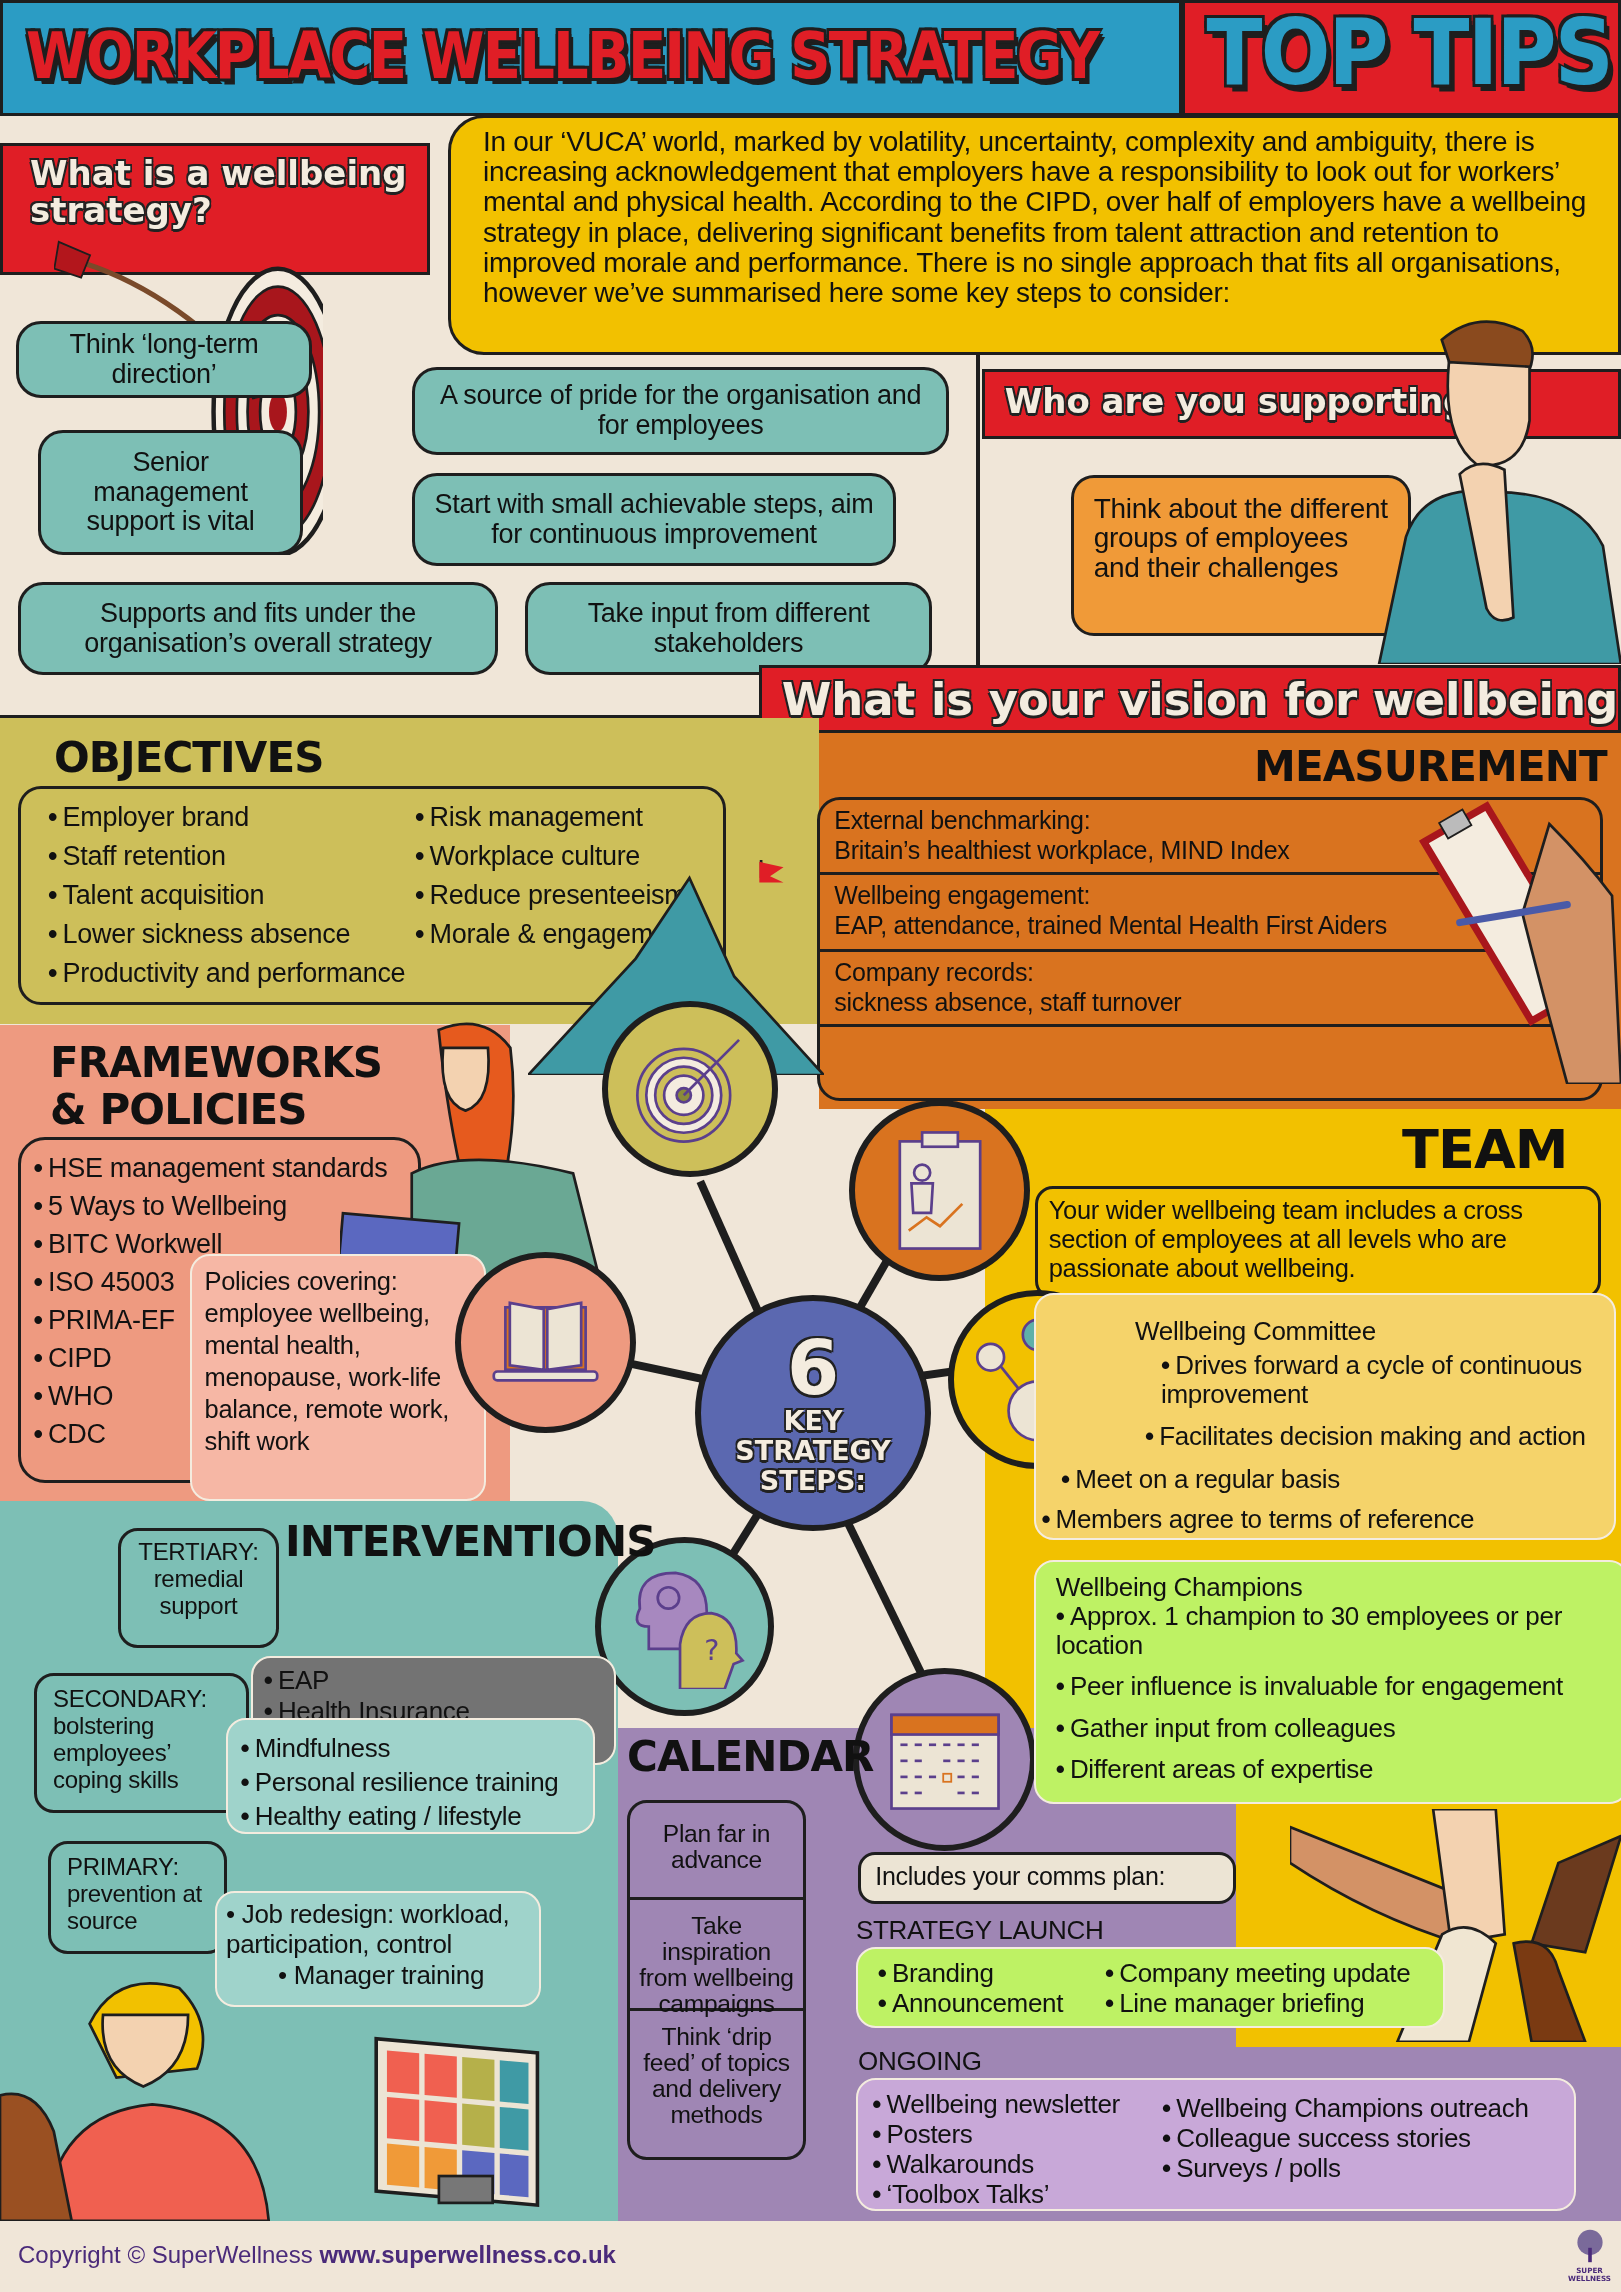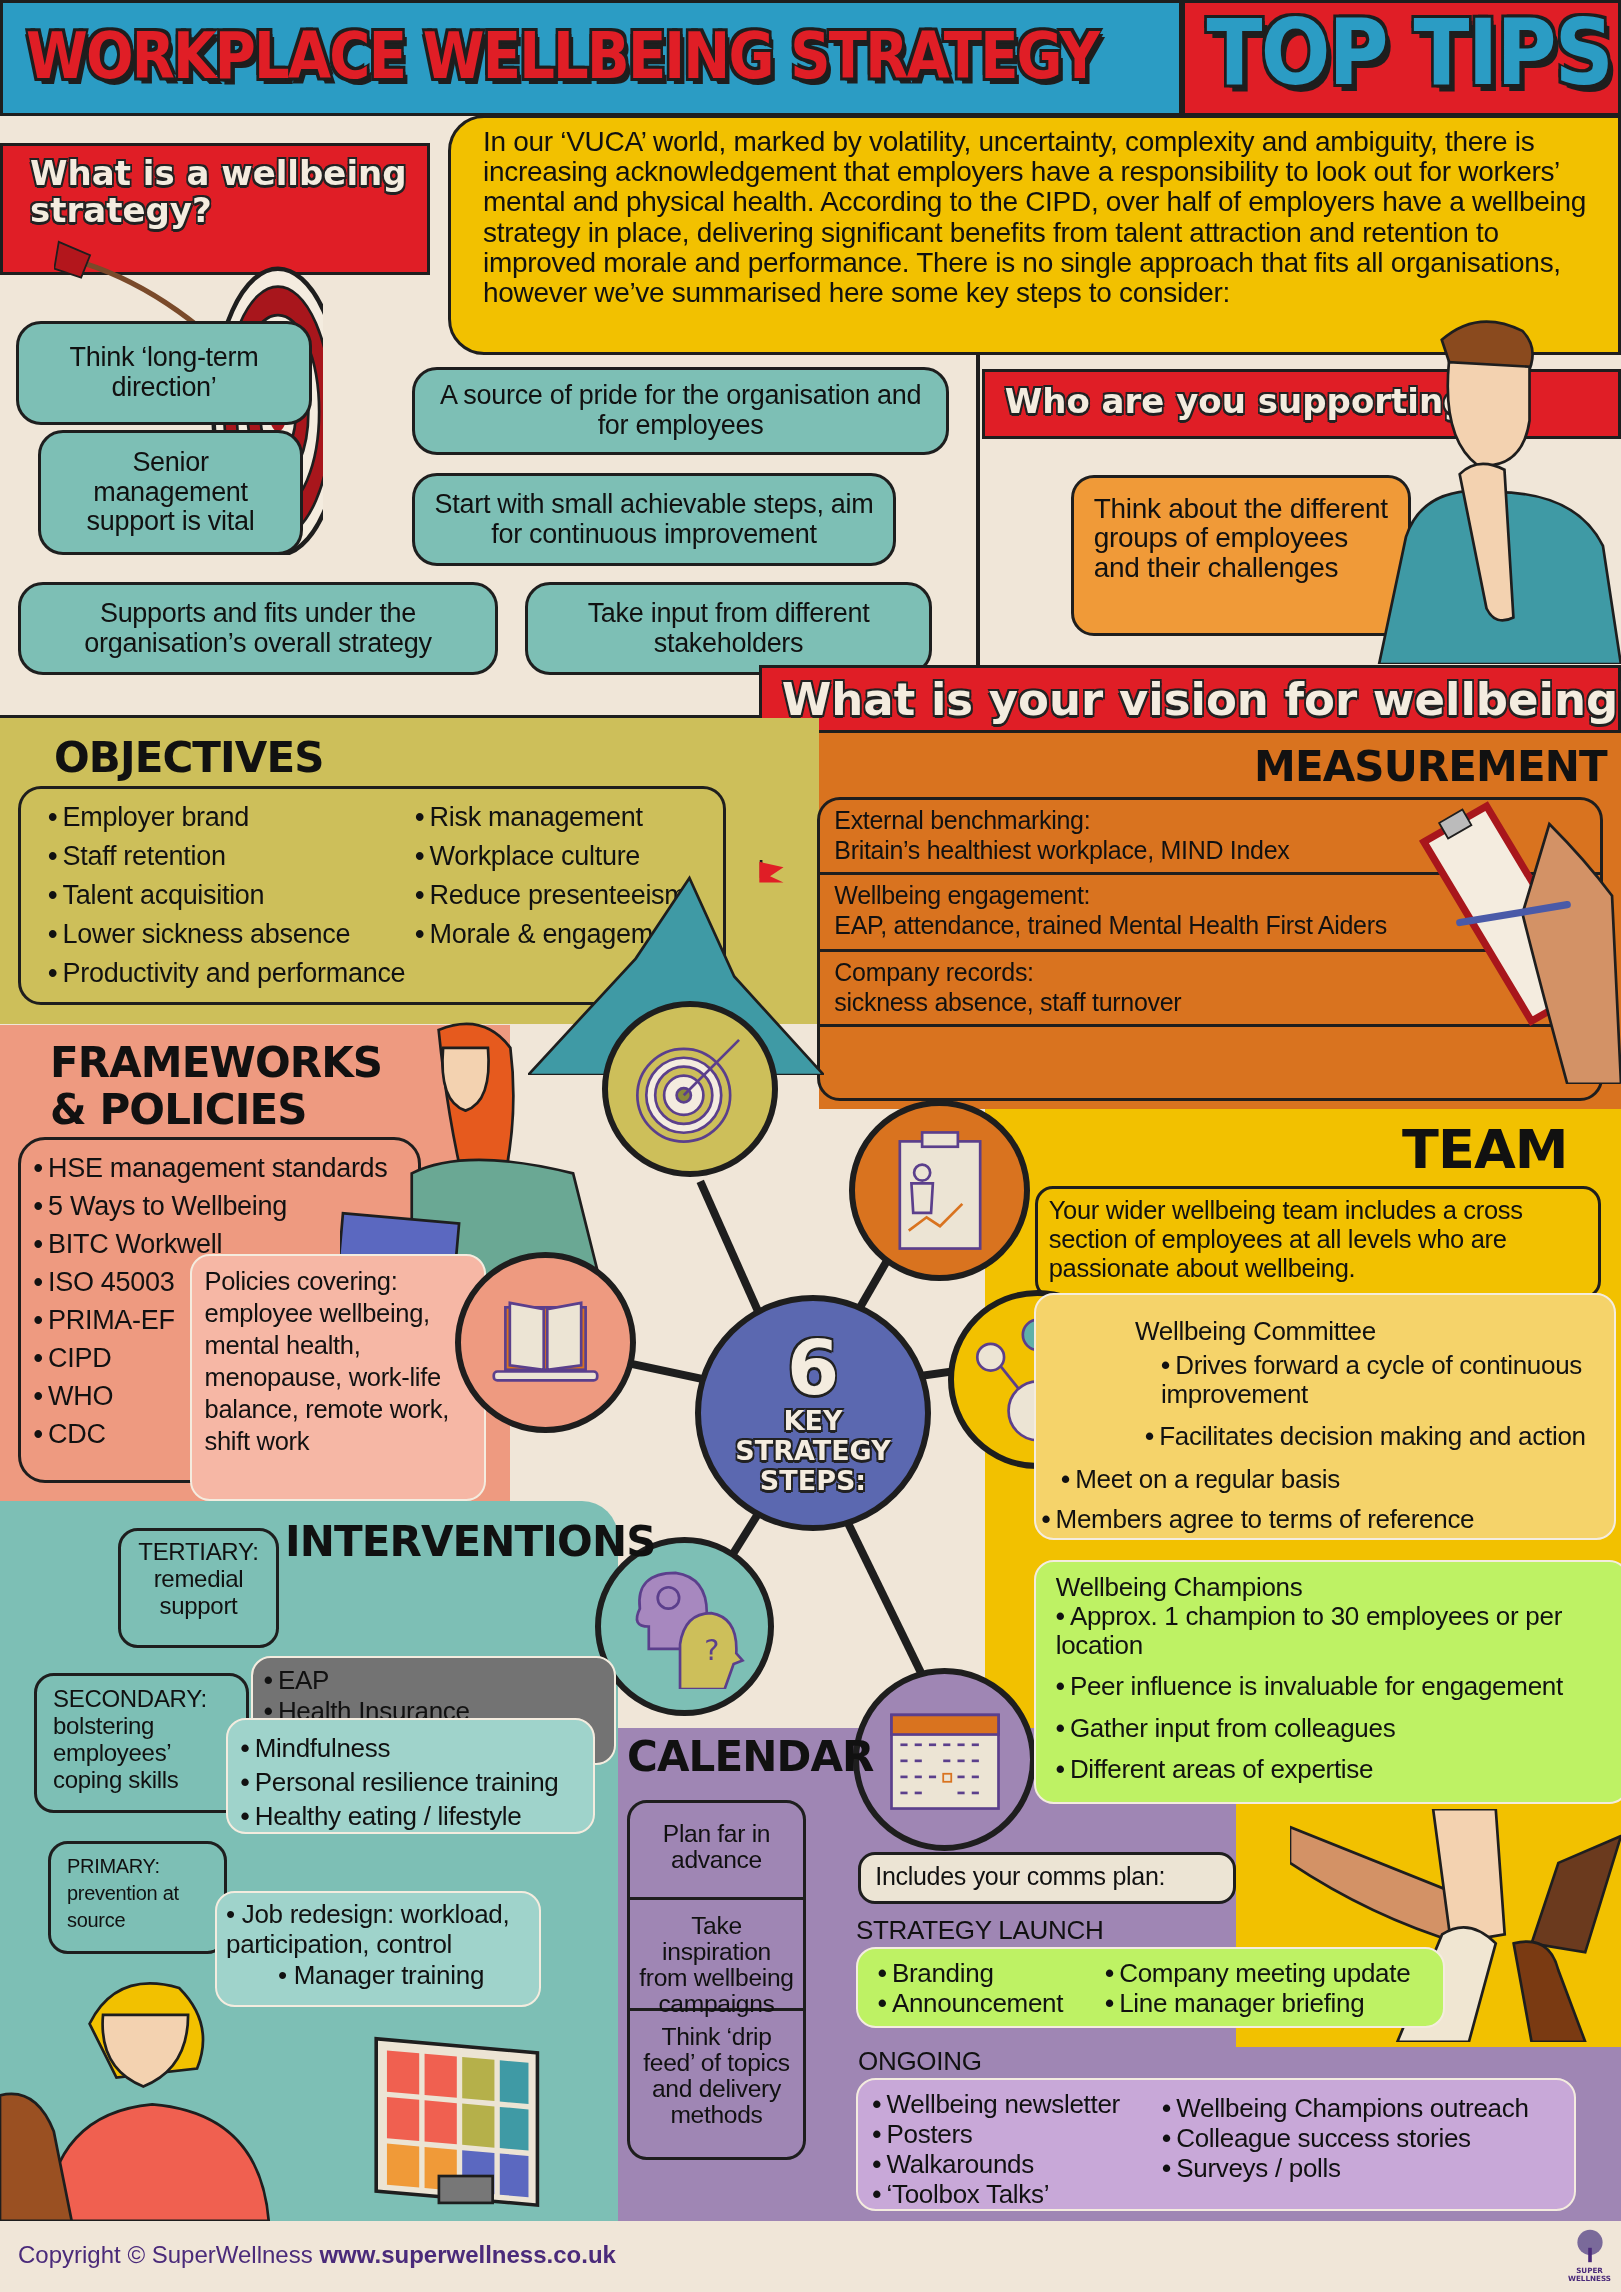--- a/index.html
+++ b/index.html
@@ -55,21 +55,21 @@
   <ellipse cx="250" cy="220" rx="60" ry="140" fill="#a8161c" stroke="#1e1e1e" stroke-width="3"></ellipse>
   <ellipse cx="250" cy="220" rx="46" ry="108" fill="#f4ecdf" stroke="#1e1e1e" stroke-width="3"></ellipse>
   <ellipse cx="250" cy="220" rx="34" ry="78" fill="#a8161c" stroke="#1e1e1e" stroke-width="3"></ellipse>
   <ellipse cx="250" cy="220" rx="20" ry="48" fill="#f4ecdf" stroke="#1e1e1e" stroke-width="3"></ellipse>
   <ellipse cx="250" cy="220" rx="10" ry="22" fill="#a8161c"></ellipse>
   <path d="M 20 50 Q 130 80 230 190" stroke="#7a4a2a" stroke-width="6" fill="none"></path>
   <polygon points="215,180 245,200 222,205" fill="#aaa" stroke="#1e1e1e" stroke-width="2"></polygon>
   <polygon points="5,30 40,45 30,70 0,60" fill="#b3161c" stroke="#1e1e1e" stroke-width="2"></polygon>
 </svg>
 
-<div class="abs teal-tip hand" style="left:16px; top:321px; width:296px; height:104px;">Think ‘long-term direction’</div>
+<div class="abs teal-tip hand" style="left:16px; top:321px; width:296px; height:77px;">Think ‘long-term direction’</div>
 <div class="abs teal-tip hand" style="left:412px; top:367px; width:537px; height:88px;">A source of pride for the organisation and for employees</div>
 <div class="abs teal-tip hand" style="left:38px; top:430px; width:265px; height:125px;">Senior management support is vital</div>
 <div class="abs teal-tip hand" style="left:412px; top:473px; width:484px; height:93px;">Start with small achievable steps, aim for continuous improvement</div>
 <div class="abs teal-tip hand" style="left:18px; top:582px; width:480px; height:93px;">Supports and fits under the organisation’s overall strategy</div>
 <div class="abs teal-tip hand" style="left:525px; top:582px; width:407px; height:93px;">Take input from different stakeholders</div>
 
 <div class="abs" style="left:976px; top:355px; width:3.6px; height:310px; background:#1e1e1e;"></div>
 
 <div class="abs red-label" style="left:982px; top:369px; width:639px; height:70px;">
   <div class="abs outline-text" style="left:19.7px; top:9px; font-size:34px; white-space:nowrap;">Who are you supporting?</div>
@@ -319,21 +319,21 @@
   <div>bolstering employees’ coping skills</div>
 </div>
 <div class="abs lbox hand" style="left:226px; top:1718px; width:369px; height:116px; background:#9fd3cb; padding:10.7px 12.5px; font-size:26px; line-height:34px;">
   <ul class="b">
     <li>Mindfulness</li>
     <li>Personal resilience training</li>
     <li>Healthy eating / lifestyle</li>
   </ul>
 </div>
 
-<div class="abs box hand" style="left:48px; top:1841px; width:179px; height:113px; font-size:20px; line-height:27px; padding:9px 16px; border-radius:19.7px;">
+<div class="abs box hand" style="left:48px; top:1841px; width:179px; height:113px; font-size:24px; line-height:27px; padding:9px 16px; border-radius:19.7px;">
   <div>PRIMARY:</div>
   <div>prevention at source</div>
 </div>
 <div class="abs lbox hand" style="left:215px; top:1891px; width:326px; height:116px; background:#9fd3cb; padding:7.2px 9px; font-size:26px; line-height:29.6px;">
   <div>• <span>Job redesign: workload, participation, control</span></div>
   <div style="padding-left:52px; margin-top:1.8px;">• <span>Manager training</span></div>
 </div>
 
 <svg class="abs" style="left:0; top:1934px;" width="627" height="287" viewBox="0 0 700 320">
   <path d="M 100 100 Q 130 40 200 60 Q 240 100 220 150 L 130 160 Z" fill="#f2c100" stroke="#1e1e1e" stroke-width="3"></path>

